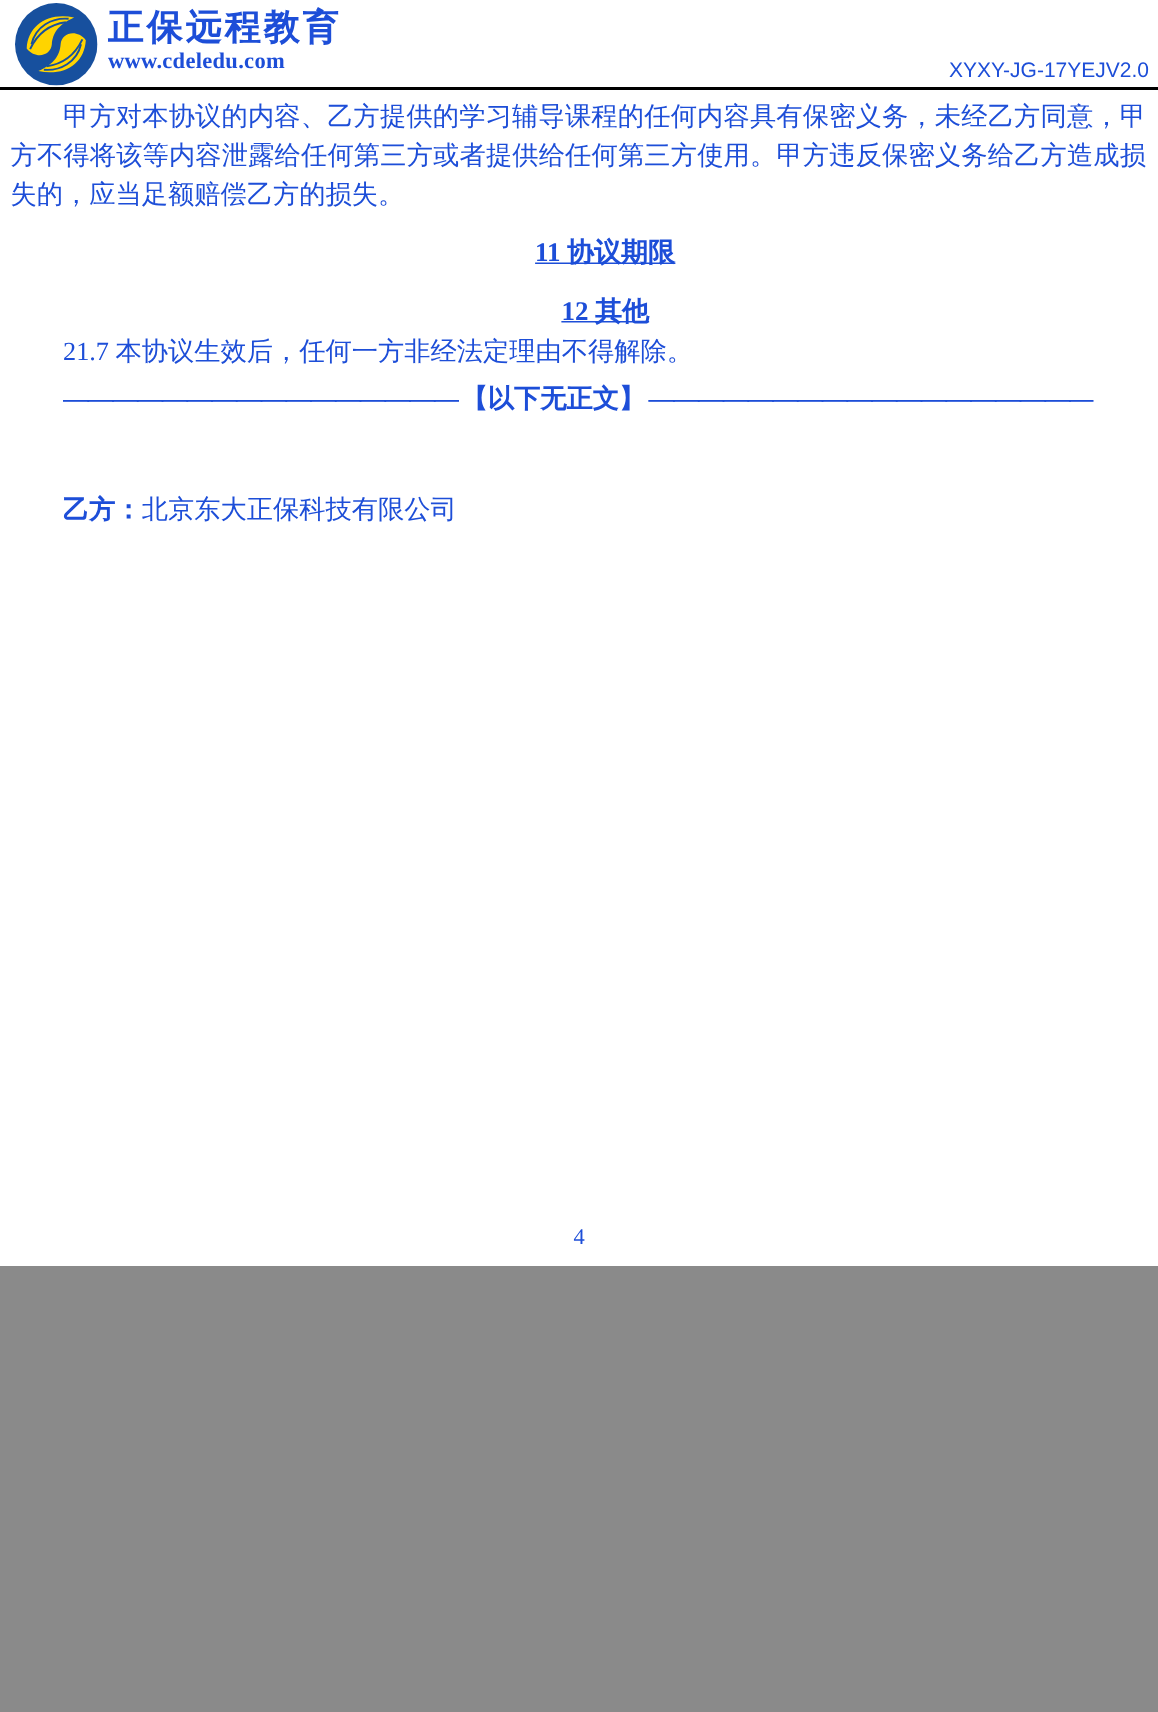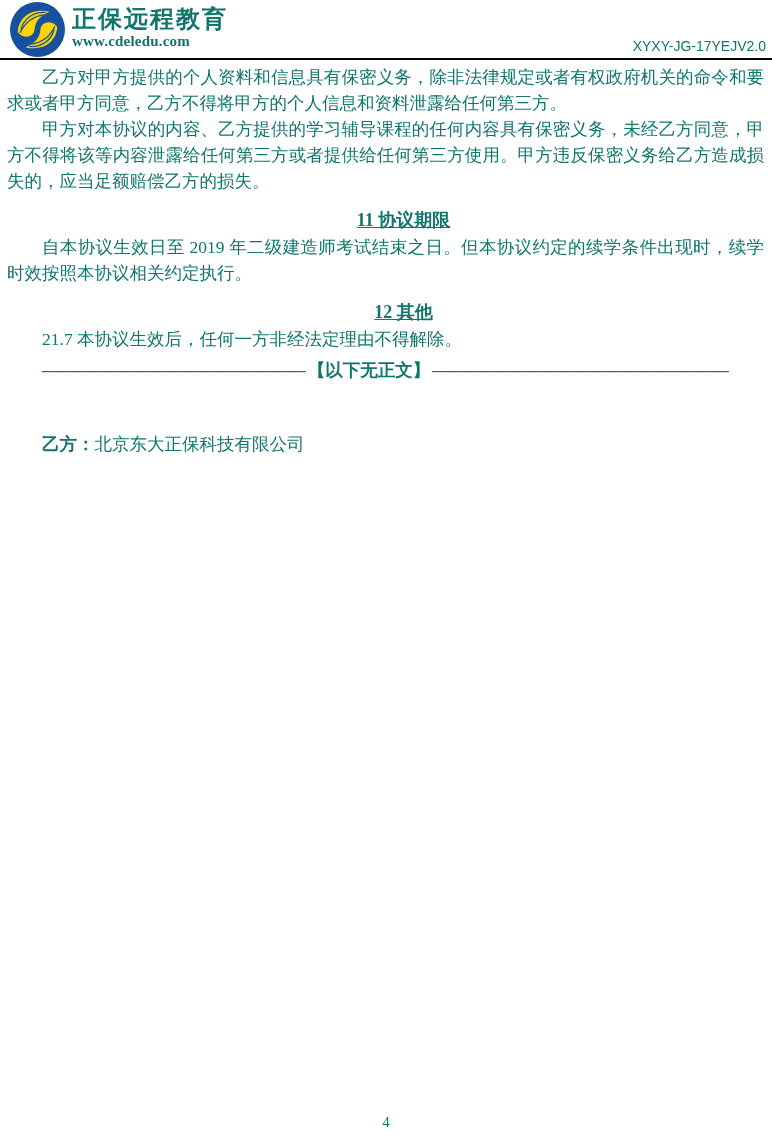--- a/index.html
+++ b/index.html
@@ -1,22 +1,22 @@
 <!DOCTYPE html>
 <html lang="zh"><head>
 <meta charset="utf-8">
 <style>
   html,body{margin:0;padding:0;background:#8a8a8a;}
   .page{
     position:relative;
-    width:772px;height:1141px;
+    width:772px;height:844px;
     margin:0 auto;
     background:#ffffff;
     font-family:"Liberation Serif","DejaVu Serif",serif;
-    color:#0f766e;
+    color:#1d4ed8;
     overflow:hidden;
     box-sizing:border-box;
   }
   
   .header{
     position:relative;
     height:58px;
     padding:2px 4px 0 10px;
     box-sizing:border-box;
   }
@@ -96,25 +96,23 @@
         <div class="brand-url">www.cdeledu.com</div>
       </div>
     </div>
     <div class="doc-code">XYXY-JG-17YEJV2.0</div>
   </div>
 
   <div class="header-rule"></div>
 
   <div class="content">
 
-    <p>乙方对甲方提供的个人资料和信息具有保密义务，除非法律规定或者有权政府机关的命令和要求或者甲方同意，乙方不得将甲方的个人信息和资料泄露给任何第三方。</p>
     <p>甲方对本协议的内容、乙方提供的学习辅导课程的任何内容具有保密义务，未经乙方同意，甲方不得将该等内容泄露给任何第三方或者提供给任何第三方使用。甲方违反保密义务给乙方造成损失的，应当足额赔偿乙方的损失。</p>
 
     <h3>11 协议期限</h3>
-    <p>自本协议生效日至 2019 年二级建造师考试结束之日。但本协议约定的续学条件出现时，续学时效按照本协议相关约定执行。</p>
 
     <h3>12 其他</h3>
     <p>21.7 本协议生效后，任何一方非经法定理由不得解除。</p>
 
     <div class="separator">
       <span class="dashes">————————————————</span>
       <span class="sep-label">【以下无正文】</span>
       <span class="dashes">——————————————————</span>
     </div>
 

